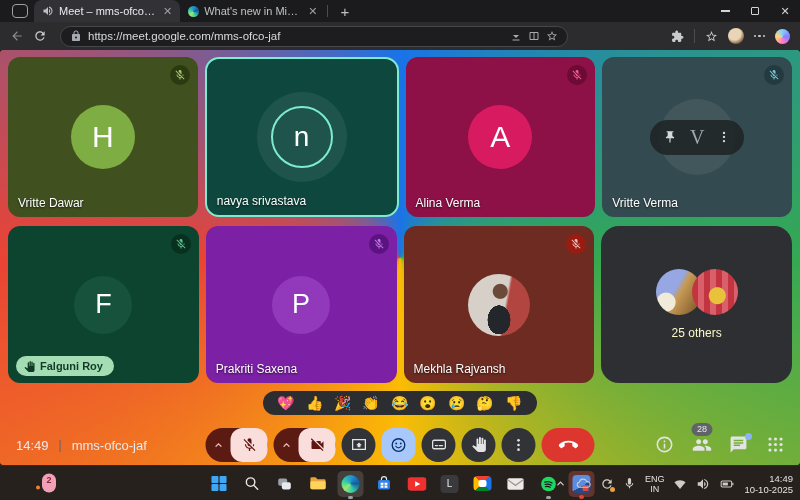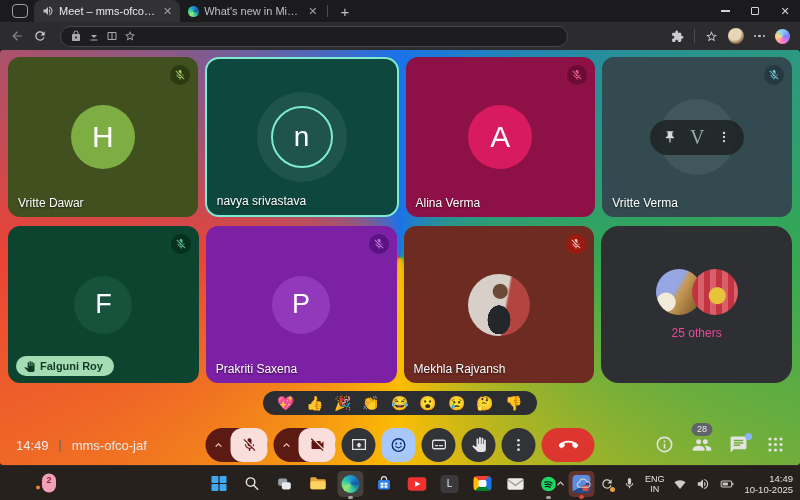--- a/index.html
+++ b/index.html
@@ -55,21 +55,21 @@
 .ghostv{font-family:"Liberation Serif",serif;font-size:20px;color:#b4bec0;opacity:.85}
 .handbadge{position:absolute;left:8px;bottom:7px;display:flex;align-items:center;gap:5px;border-radius:13px;padding:4px 11px 4px 8px;font-size:11px;font-weight:700}
 .photo{width:62px;height:62px;border-radius:50%}
 .photo.mekhla{background:radial-gradient(circle at 52% 28%,#6b4a3a 0 7px,transparent 8px),radial-gradient(ellipse 19px 24px at 50% 74%,#23262b 0 60%,transparent 61%),linear-gradient(100deg,#d6d0c9 0 58%,#b2453f 62% 100%)}
 .photo.lucky{background:radial-gradient(circle at 50% 30%,#8a6552 0 7px,transparent 8px),radial-gradient(ellipse 21px 24px at 50% 78%,#33241f 0 60%,transparent 61%),linear-gradient(135deg,#8a554a,#4a2c25)}
 .otherswrap{display:flex;flex-direction:column;align-items:center}
 .ocircles{display:flex}
 .oc{width:46px;height:46px;border-radius:50%}
 .oc1{background:radial-gradient(circle at 22% 72%,#f0ead8 0 9px,transparent 10px),linear-gradient(120deg,#96a7e3 0 42%,#c79a55 52%,#6e4b22 100%)}
 .oc2{margin-left:-10px;background:radial-gradient(circle at 55% 58%,#e8c23a 0 8px,transparent 9px),repeating-linear-gradient(90deg,#c23540 0 6px,#d9606a 6px 12px)}
-.otherslabel{margin-top:11px;color:#ec4899;font-size:12px}
+.otherslabel{margin-top:11px;color:#fef9c3;font-size:12px}
 
 .reactions{margin:8px auto 0;width:max-content;display:flex;align-items:center;gap:11px;background:#2b2d31;border-radius:16px;padding:5px 15px;font-size:14px;line-height:1}
 .reactions span{color:#fdd663}
 .reactions .pink{color:#f48fb1}
 
 .callbar{position:absolute;top:424px;left:0;width:800px;height:41px}
 .meta{position:absolute;left:16px;top:50%;transform:translateY(-50%);display:flex;align-items:center;gap:10px;color:#e8eaed;font-size:13px}
 .meta .sep{color:#5f6368;font-size:12px}
 .controls{position:absolute;left:50%;top:50%;transform:translate(-50%,-50%);display:flex;align-items:center;gap:6px}
 .grp{display:flex;align-items:center;height:34px;border-radius:17px}
@@ -257,20 +257,21 @@
   <svg class="navic">
       <use href="#back"></use>
     </svg>
   <svg class="navic lit">
       <use href="#refresh"></use>
     </svg>
   <div class="urlbar">
     <svg class="pillic">
         <use href="#lock"></use>
       </svg>
+    <span class="urltxt">https://meet.google.com/mms-ofco-jaf</span>
     <svg class="pillic">
         <use href="#adn"></use>
       </svg>
     <svg class="pillic">
         <use href="#splitv"></use>
       </svg>
     <svg class="pillic">
         <use href="#star"></use>
       </svg>
   </div>

